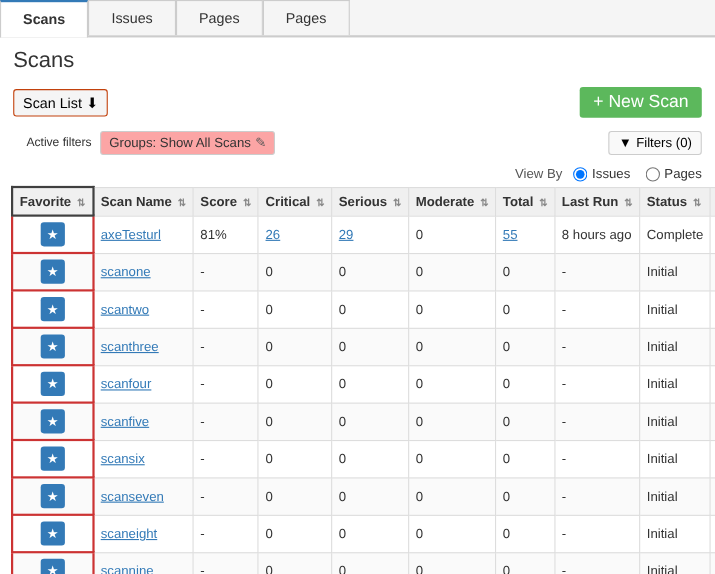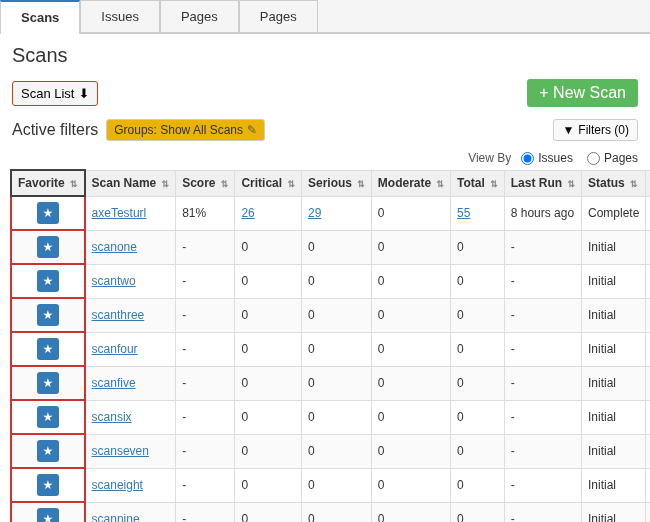--- a/index.html
+++ b/index.html
@@ -37,21 +37,21 @@
     }
     .new-scan-btn {
       background: #5cb85c; color: #fff; border: none;
       padding: 5px 12px; border-radius: 3px; cursor: pointer; font-size: 16px;
     }
 
     
     .active-filters { display: flex; align-items: center; justify-content: space-between; padding: 4px 12px 8px; }
     .filter-tag {
       display: inline-flex; align-items: center; gap: 4px;
-      border: 1px solid #ccc; padding: 3px 7px; border-radius: 3px; font-size: 12px; background: #eab308;
+      border: 1px solid #ccc; padding: 3px 7px; border-radius: 3px; font-size: 12px; background: #fca5a5;
     }
     .filters-btn {
       display: flex; align-items: center; gap: 4px;
       border: 1px solid #ccc; padding: 3px 8px; border-radius: 3px; font-size: 12px; background: #f9f9f9; cursor: pointer;
     }
 
     
     .view-by-row { display: flex; align-items: center; justify-content: flex-end; padding: 2px 12px 4px; font-size: 12px; gap: 10px; }
     .view-by-label { color: #555; }
     .radio-group { display: flex; align-items: center; gap: 14px; }
@@ -96,21 +96,21 @@
       <span>Scan List</span>
       <span>⬇</span>
     </button>
     <button class="new-scan-btn">
       <span>+ New Scan</span>
     </button>
   </div>
 
   <div class="active-filters">
     <div style="display:flex;align-items:center;gap:8px;">
-      <span style="font-size:16px;">Active filters</span>
+      <span style="font-size:11px;margin-left:12px;">Active filters</span>
       <span class="filter-tag">
         <span>Groups: Show All Scans</span>
         <span style="cursor:pointer;color:#555;">✎</span>
       </span>
     </div>
     <button class="filters-btn">
       <span>▼</span>
       <span>Filters (0)</span>
     </button>
   </div>

